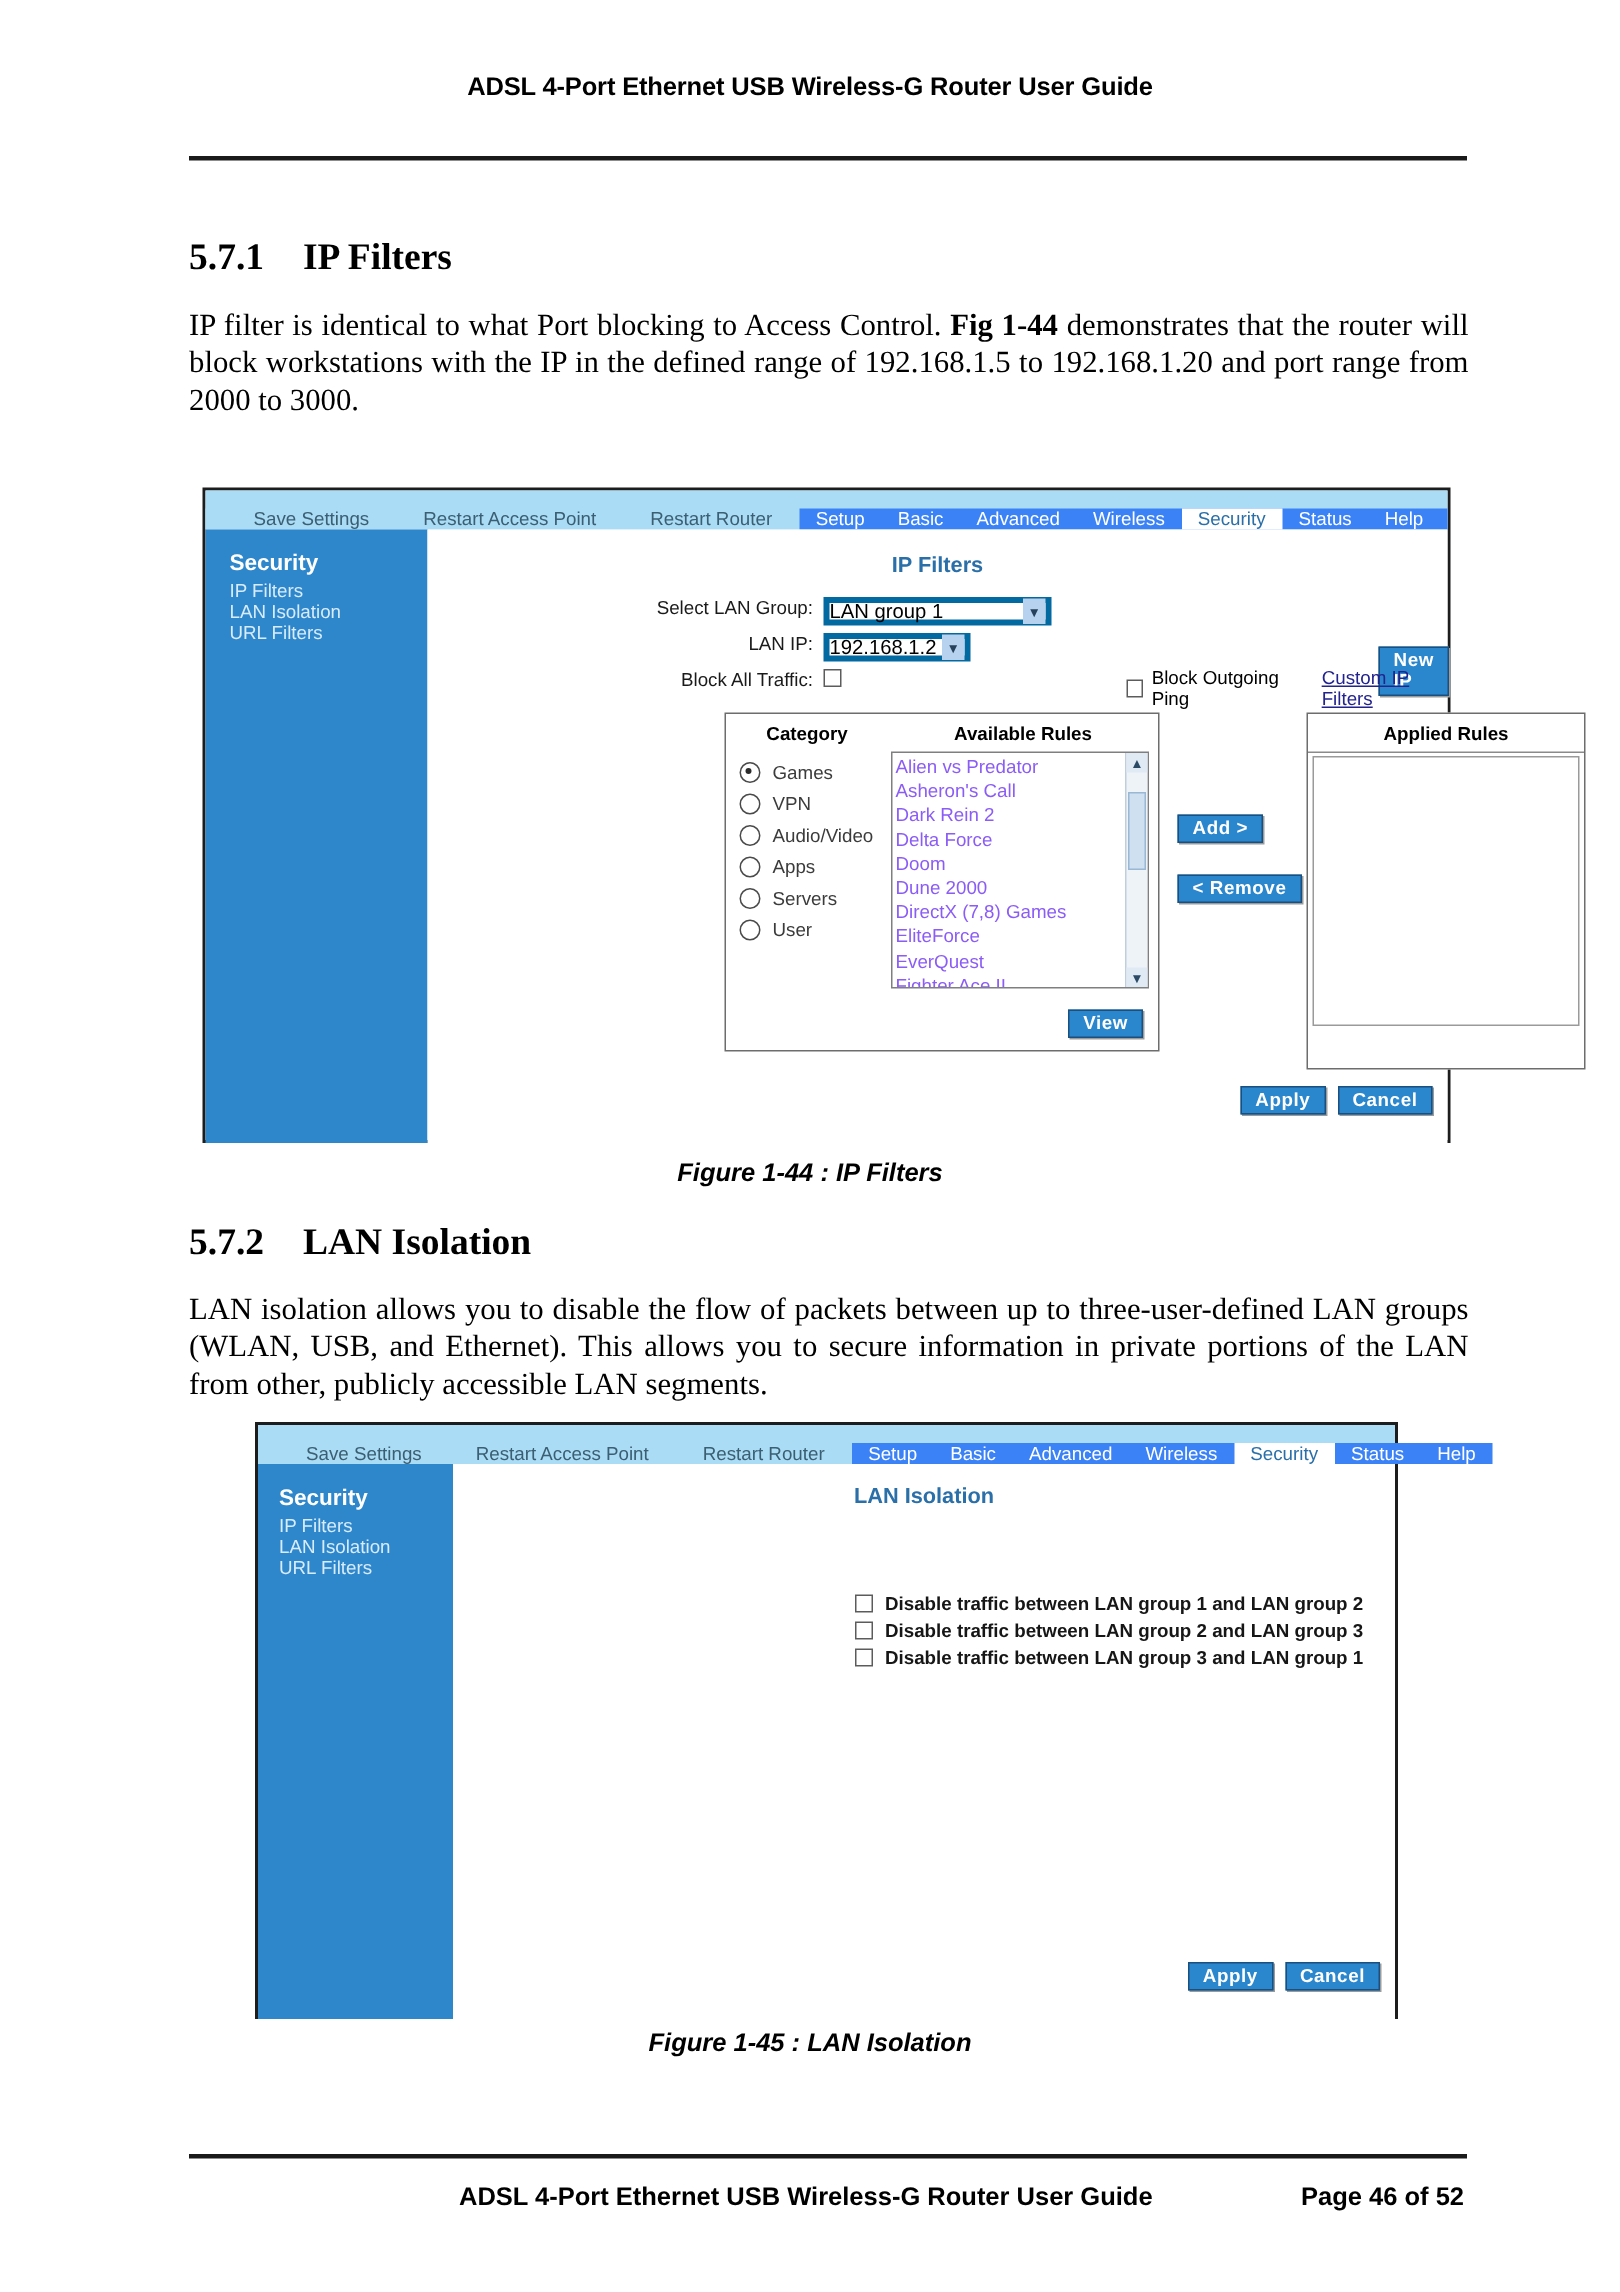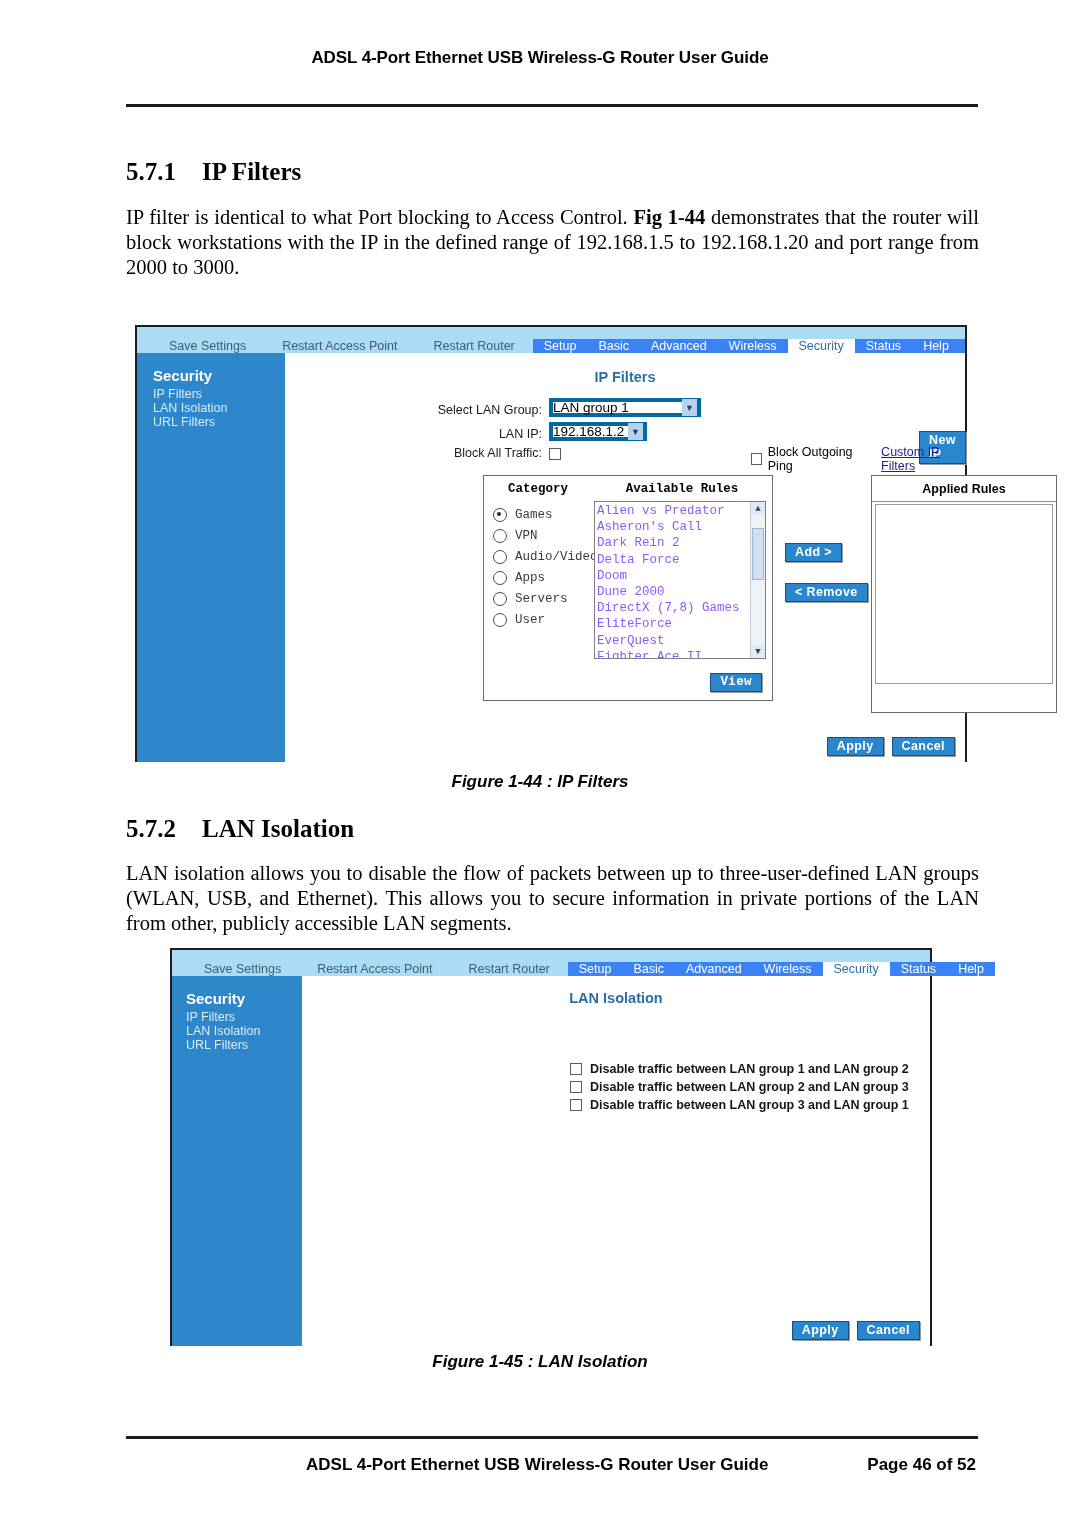--- a/index.html
+++ b/index.html
@@ -174,21 +174,21 @@
   #fig-ip-filters .ui-body { height: 409px; }
   #fig-ip-filters .ui-page-title { margin-top: 16px; }
 
   .form-rows {
     position: absolute;
     left: 0; top: 45px;
     width: 100%;
   }
   .form-row {
     display: flex;
-    align-items: flex-end;
+    align-items: flex-start;
     margin-bottom: 5px;
   }
   .form-row .f-label {
     width: 264px;
     text-align: right;
     font-size: 12.5px;
     color: #1a1a1a;
     padding-right: 7px;
     box-sizing: border-box;
     white-space: nowrap;
@@ -259,21 +259,20 @@
     width: 100%;
     height: 240px;
   }
   .panel-left {
     position: absolute;
     left: 198px; top: 0;
     width: 290px; height: 226px;
     border: 1px solid #6d6d6d;
     background: #ffffff;
     box-sizing: border-box;
-    font-family: Liberation Mono, monospace;
   }
   .panel-hdr {
     display: flex;
     font-size: 12.5px;
     font-weight: bold;
     padding: 6px 0 4px 0;
   }
   .panel-hdr .c1 { width: 108px; text-align: center; }
   .panel-hdr .c2 { flex: 1; text-align: center; }
   .radios {
@@ -378,21 +377,21 @@
     border-bottom: 1px solid #8a8a8a;
   }
   .panel-right .pr-list {
     margin: 2px 3px 0 3px;
     height: 178px;
     border: 1px solid #9a9a9a;
     background: #ffffff;
   }
   .bottom-btns {
     position: absolute;
-    right: 10px; bottom: 6px;
+    right: 10px; bottom: 19px;
     display: flex;
     gap: 8px;
   }
 
   
   #fig-lan-isolation { left: 170px; top: 948px; width: 762px; height: 398px; }
   #fig-lan-isolation .ui-body { height: 370px; }
   #fig-lan-isolation .ui-sidebar { width: 130px; flex: 0 0 130px; padding-left: 14px; }
   #fig-lan-isolation .ui-page-title { margin-top: 14px; }
   .li-sub {

